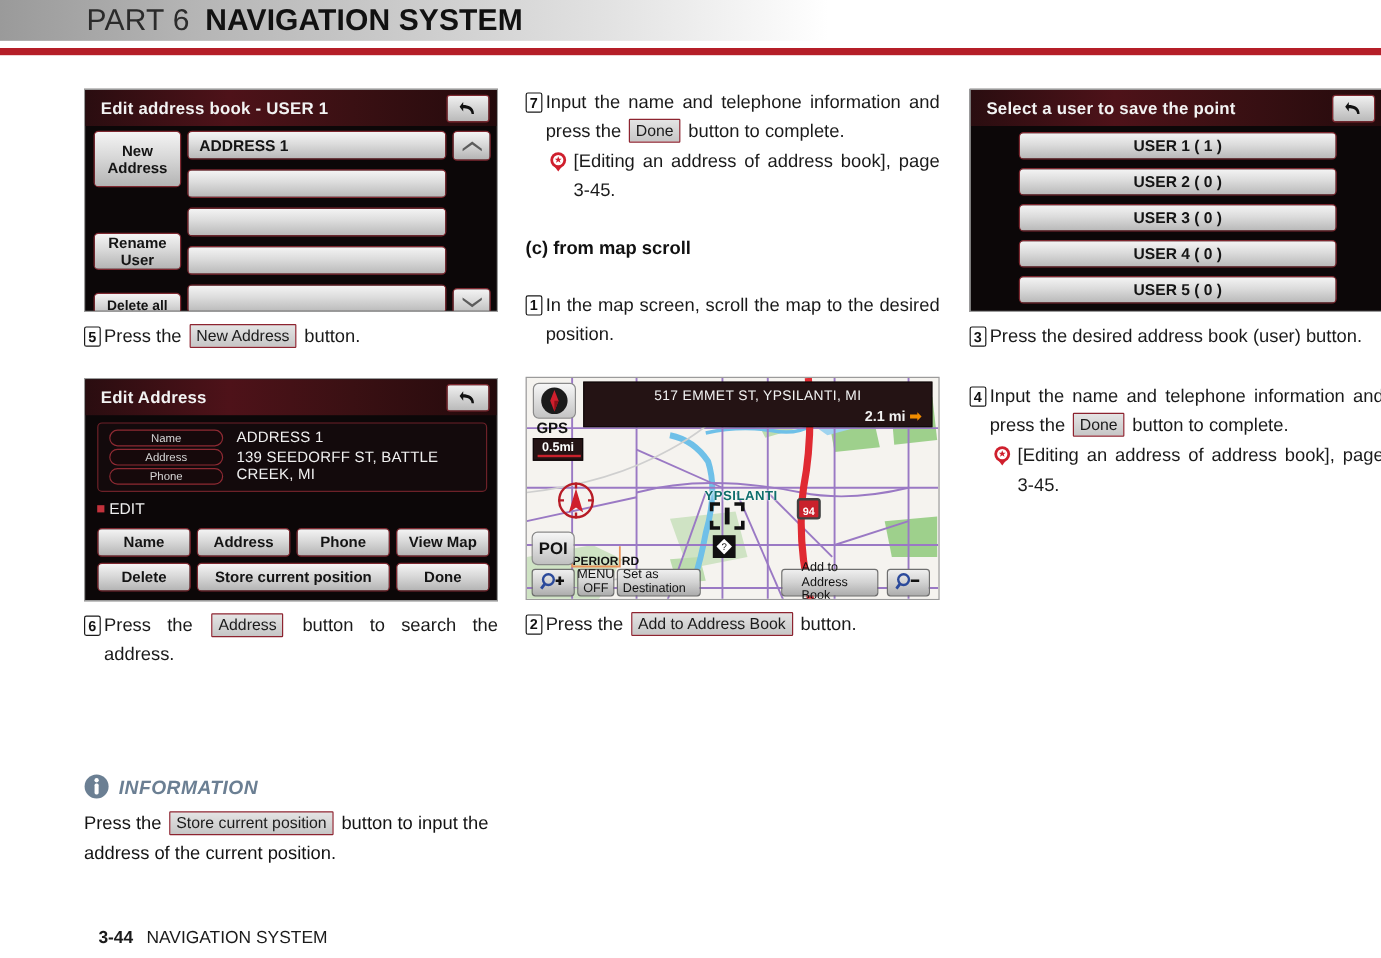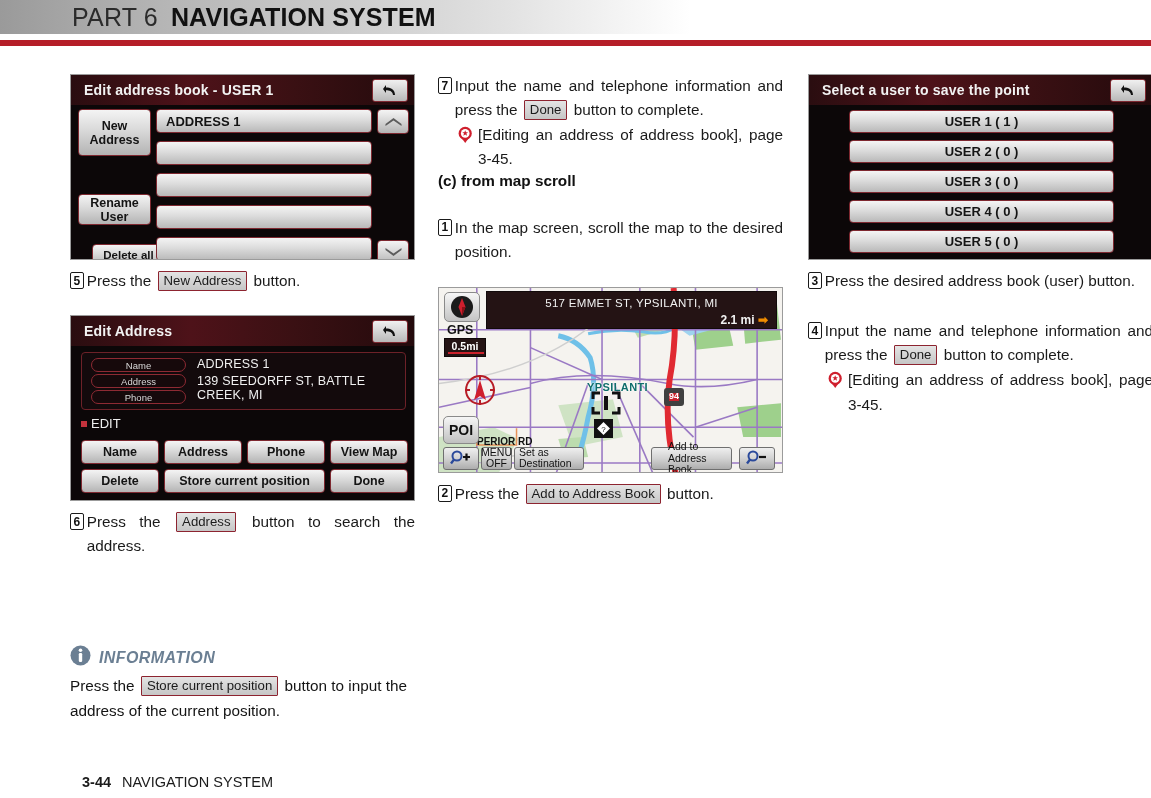--- a/index.html
+++ b/index.html
@@ -124,21 +124,21 @@
     background:linear-gradient(to bottom,#f4f4f4 0%,#dcdcdc 45%,#b9b9b9 100%);
     color:#141414;
     display:flex; align-items:center;
     font-size:13px; font-weight:600;
     padding-left:9px;
   }
 
   
   #sc1-new{ position:absolute; left:7px; top:34px; width:73px; height:47px; }
   #sc1-rename{ position:absolute; left:7px; top:119px; width:73px; height:31px; }
-  #sc1-deleteall{ position:absolute; left:7px; top:169px; width:73px; height:22px; font-size:11.5px;margin-left:14px; }
+  #sc1-deleteall{ position:absolute; left:7px; top:169px; width:73px; height:22px; font-size:11.5px; }
   .sc1-row{ position:absolute; left:85px; width:216px; height:24px; }
   #sc1-up{ position:absolute; left:306px; top:34px; width:32px; height:25px; }
   #sc1-down{ position:absolute; left:306px; top:165px; width:32px; height:25px; }
 
   
   #sc2-panel{
     position:absolute; left:10px; top:36px; width:325px; height:58px;
     border:1px solid #6d2128; border-radius:4px; background:#130a0c;
   }
   .pill{
@@ -202,21 +202,21 @@
   #map-setdest{ left:75px; top:159px; width:70px; height:23px; padding-left:4px; font-size:10.5px; }
   #map-addbook{ left:212px; top:159px; width:81px; height:23px; padding-left:16px; font-size:10.5px; }
   #map-zout{ left:300px; top:159px; width:36px; height:23px; justify-content:center; font-size:13px; }
   #map-city{
     left:148px; top:93px; color:#0f6e6b; font-size:11px; font-weight:bold;
     letter-spacing:.4px; text-shadow:0 0 2px #fff,0 0 2px #fff;
   }
   #map-perior{ left:38px; top:148px; color:#111; font-size:10px; font-weight:bold; }
   #map-i94{
     left:225px; top:100px; width:20px; height:18px;
-    background:#c9212c; border:5px solid #404040; border-radius:3px;
+    background:#c9212c; border:2px solid #404040; border-radius:3px;
     color:#fff; font-size:9px; font-weight:bold;
     display:flex; align-items:flex-end; justify-content:center;
   }
   #map-cursor{ left:152px; top:103px; width:30px; height:24px; }
   #map-poimark{
     left:155px; top:131px; width:19px; height:19px; background:#111;
     display:flex; align-items:center; justify-content:center;
   }
   #map-veh{ left:24px; top:85px; width:34px; height:34px; }
 
@@ -357,21 +357,21 @@
       <svg width="17" height="18" viewBox="0 0 17 18">
         <path d="M8.2 17 L4.2 11.5 L12.2 11.5 Z" fill="#cf1f2d"></path>
         <circle cx="8.2" cy="7.4" r="6.6" fill="#cf1f2d"></circle>
         <circle cx="8.2" cy="7.4" r="4.3" fill="#fff"></circle>
         <path d="M8.2 4.3 L9 6.3 L11.1 6.3 L9.4 7.6 L10.1 9.7 L8.2 8.4 L6.3 9.7 L7 7.6 L5.3 6.3 L7.4 6.3 Z" fill="#cf1f2d"></path>
       </svg>
     </span>
     <span class="reftxt justify">[Editing an address of address book], page 3-45.</span>
   </div>
 
-  <div class="subhead" style="">(c) from map scroll</div>
+  <div class="subhead" style="margin-top:27px">(c) from map scroll</div>
 
   <div class="step" style="margin-top:26px">
     <span class="num">1</span>
     <span class="txt justify">In the map screen, scroll the map to the desired position.</span>
   </div>
 
   <div class="screen" id="mapscreen" style="margin-top:23px">
     <svg id="map-canvas" viewBox="0 0 345 186" preserveAspectRatio="none">
       <rect x="0" y="0" width="345" height="186" fill="#f5f3ef"></rect>
 

